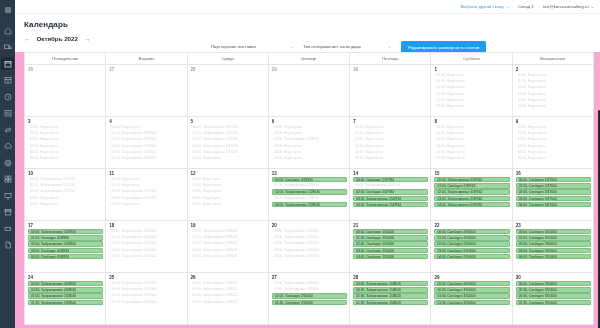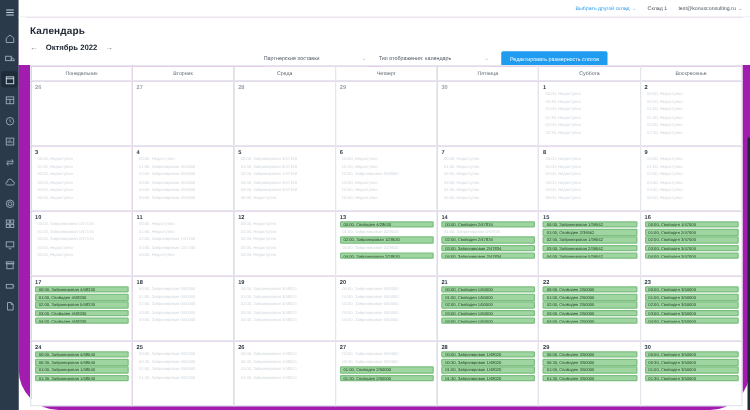--- a/index.html
+++ b/index.html
@@ -25,21 +25,21 @@
     margin-bottom: 3.5px;
     display: flex; align-items: center; justify-content: center;
     color: #9fb0c0;
     border-radius: 2px;
   }
   .rail-icon.active { background: #1e2b38; color: #dfe8ef; }
   .rail-icon svg { width: 8px; height: 8px; display: block; }
   .rail-burger { margin-bottom: 8px; color: #cdd8e2; }
 
   
-  .right { flex: 1; display: flex; flex-direction: column; background: #a21caf; border-radius: 32px; }
+  .right { flex: 1; display: flex; flex-direction: column; background: #f9a8d4; }
 
   .topbar {
     height: 14px;
     background: #ffffff;
     display: flex; align-items: center; justify-content: flex-end;
     padding-right: 6px;
     font-size: 4.2px;
     color: #5a6470;
     gap: 9px;
     border-bottom: 1px solid #eef1f4;

